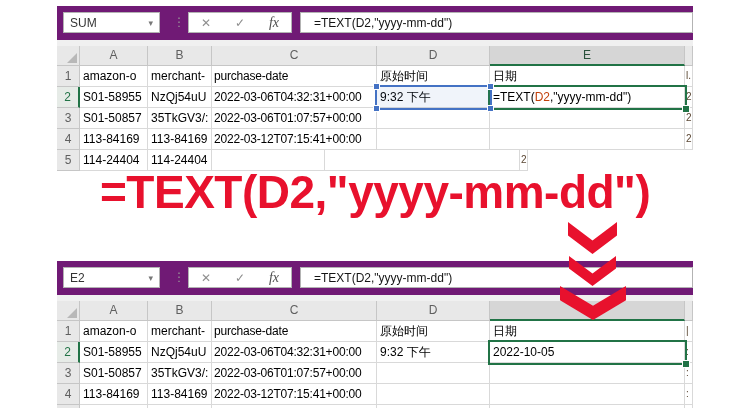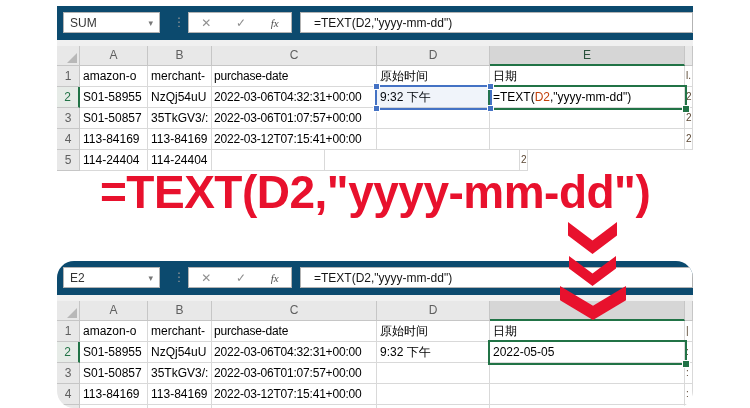--- a/index.html
+++ b/index.html
@@ -2,34 +2,34 @@
 <html><head>
 <meta charset="utf-8">
 <style>
   html,body{margin:0;padding:0;background:#fff;}
   .stage{position:relative;width:750px;height:408px;background:#ffffff;overflow:hidden;
          font-family:"Liberation Sans",sans-serif;}
 
   
   .sheet{position:absolute;left:57px;width:636px;overflow:hidden;background:#fff;}
   .sheet-top{top:6px;height:166px;}
-  .sheet-bottom{top:261px;height:147px;border-radius:17px;}
-
-  .toolbar{position:relative;height:34px;background:#0c4a6e;}
+  .sheet-bottom{top:261px;height:147px;}
+
+  .toolbar{position:relative;height:34px;background:#701a75;}
   .gapband{position:absolute;left:0;right:0;top:34px;height:6px;background:#f0f0f0;}
   .namebox{position:absolute;left:6px;top:6px;width:97px;height:21px;background:#fff;
            border:1px solid #b3b3b3;display:flex;align-items:center;padding:0 6px;
            font-size:12px;color:#333;box-sizing:border-box;}
   .nb-dd{margin-left:auto;color:#777;font-size:9px;}
   .dots{position:absolute;left:116px;top:6px;height:21px;line-height:21px;color:#999;font-size:12px;}
   .fbtns{position:absolute;left:131px;top:6px;width:104px;height:21px;background:#fff;
          border:1px solid #b3b3b3;box-sizing:border-box;display:flex;align-items:center;
          justify-content:space-around;}
   .fb-x,.fb-ck{color:#8f8f8f;font-size:12px;}
-  .fb-fx{font-family:"Liberation Serif",serif;font-style:italic;color:#4f4f4f;font-size:11px;text-align:center;}
+  .fb-fx{font-family:"Liberation Serif",serif;font-style:italic;color:#4f4f4f;font-size:14px;text-align:center;}
   .fbar{position:absolute;left:243px;right:0;top:6px;height:21px;background:#fff;
         border:1px solid #b3b3b3;box-sizing:border-box;display:flex;align-items:center;
         padding-left:13px;font-size:12px;color:#151515;white-space:nowrap;overflow:hidden;}
 
   .grid{position:absolute;left:0;top:40px;right:0;bottom:0;background:#fff;}
   .row{display:flex;}
   .cell{box-sizing:border-box;height:21px;line-height:20px;font-size:12px;color:#000;
         border-right:1px solid #d9d9d9;border-bottom:1px solid #d9d9d9;
         padding:0 3px;white-space:nowrap;overflow:hidden;background:#fff;}
   .hdr .cell{height:20px;line-height:19px;}
@@ -206,21 +206,21 @@
         <div class="cell w-e ac">日期</div>
         <div class="cell w-f fcol">|</div>
       </div>
 
       <div class="row">
         <div class="cell gut selrow w-gut">2</div>
         <div class="cell w-a">S01-58955</div>
         <div class="cell w-b">NzQj54uU</div>
         <div class="cell w-c">2022-03-06T04:32:31+00:00</div>
         <div class="cell w-d ac">9:32 下午</div>
-        <div class="cell w-e ac">2022-05-05</div>
+        <div class="cell w-e ac">2022-10-05</div>
         <div class="cell w-f fcol">:</div>
       </div>
 
       <div class="row">
         <div class="cell gut w-gut">3</div>
         <div class="cell w-a">S01-50857</div>
         <div class="cell w-b">35TkGV3/:</div>
         <div class="cell w-c">2022-03-06T01:07:57+00:00</div>
         <div class="cell w-d"></div>
         <div class="cell w-e"></div>

